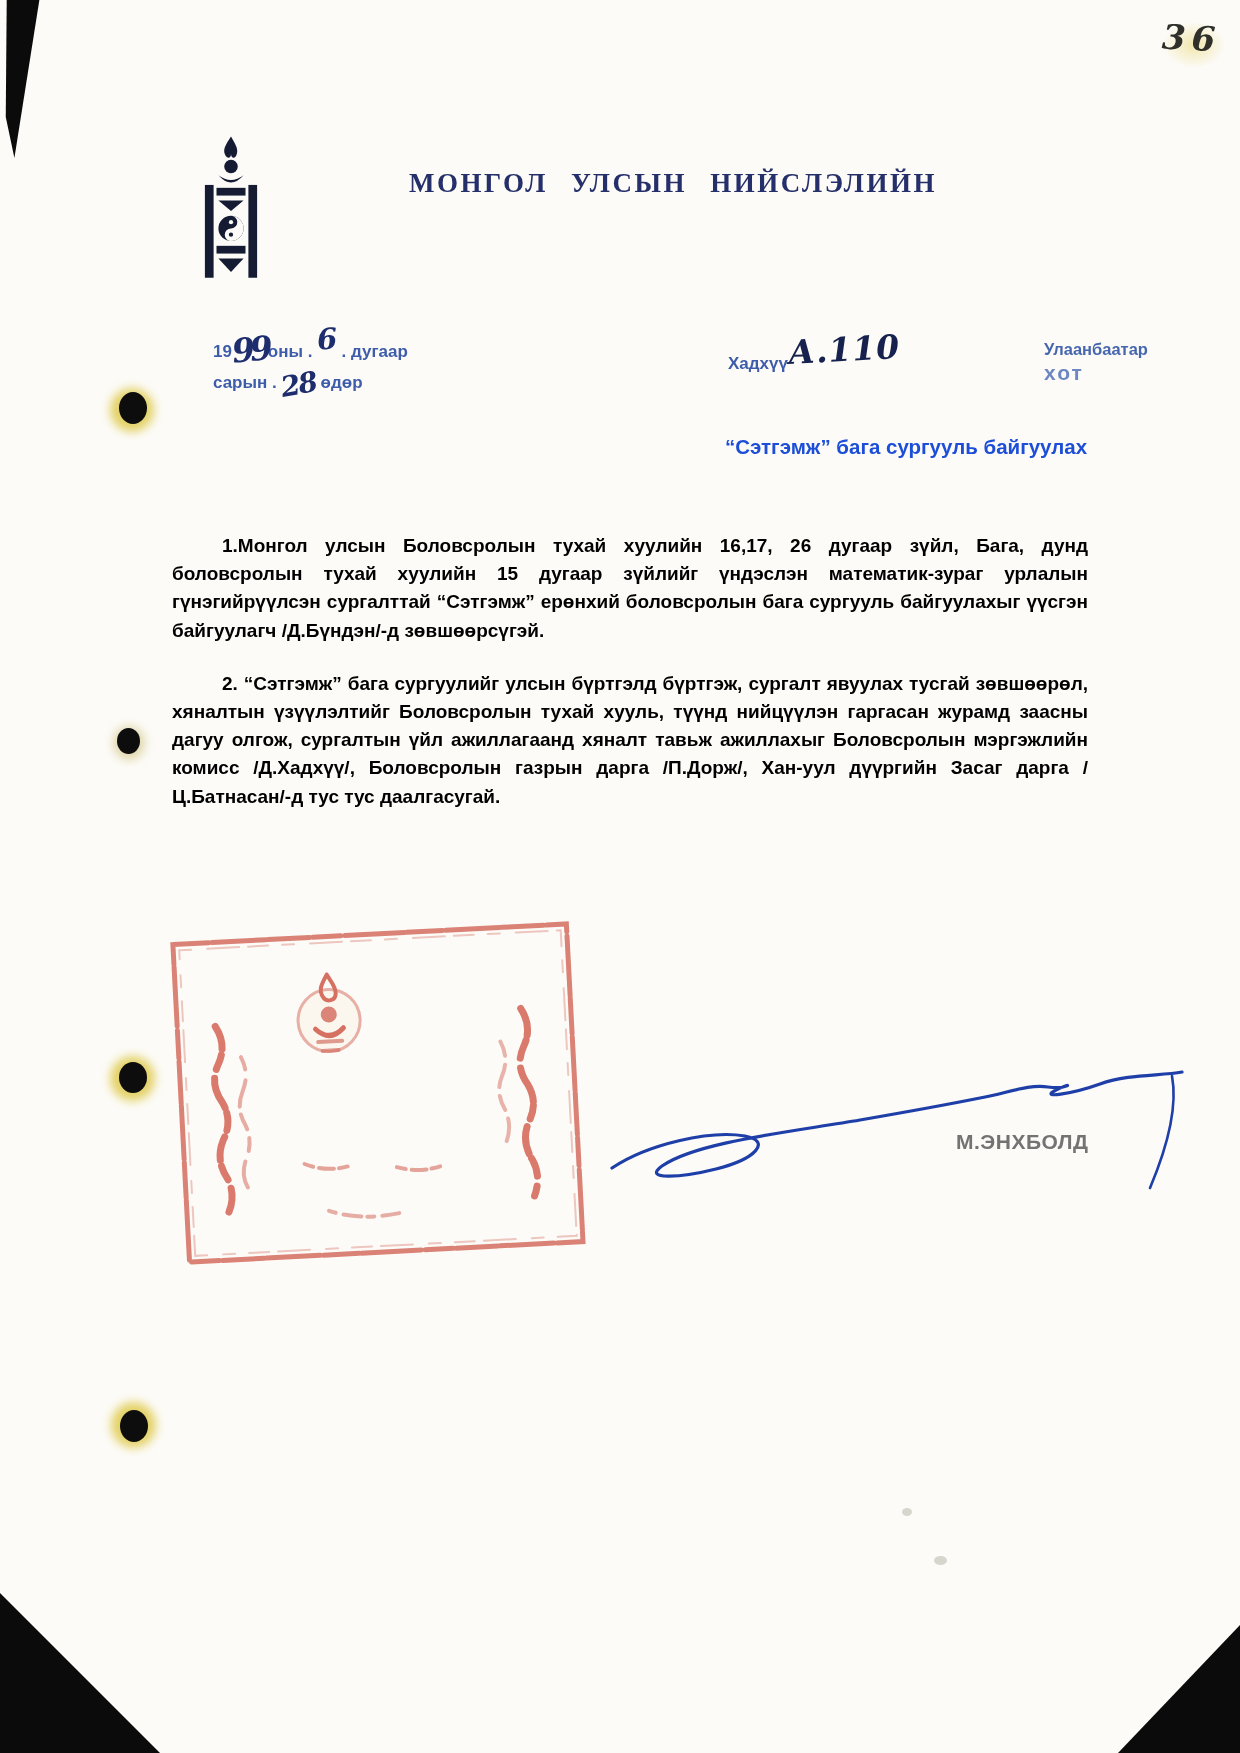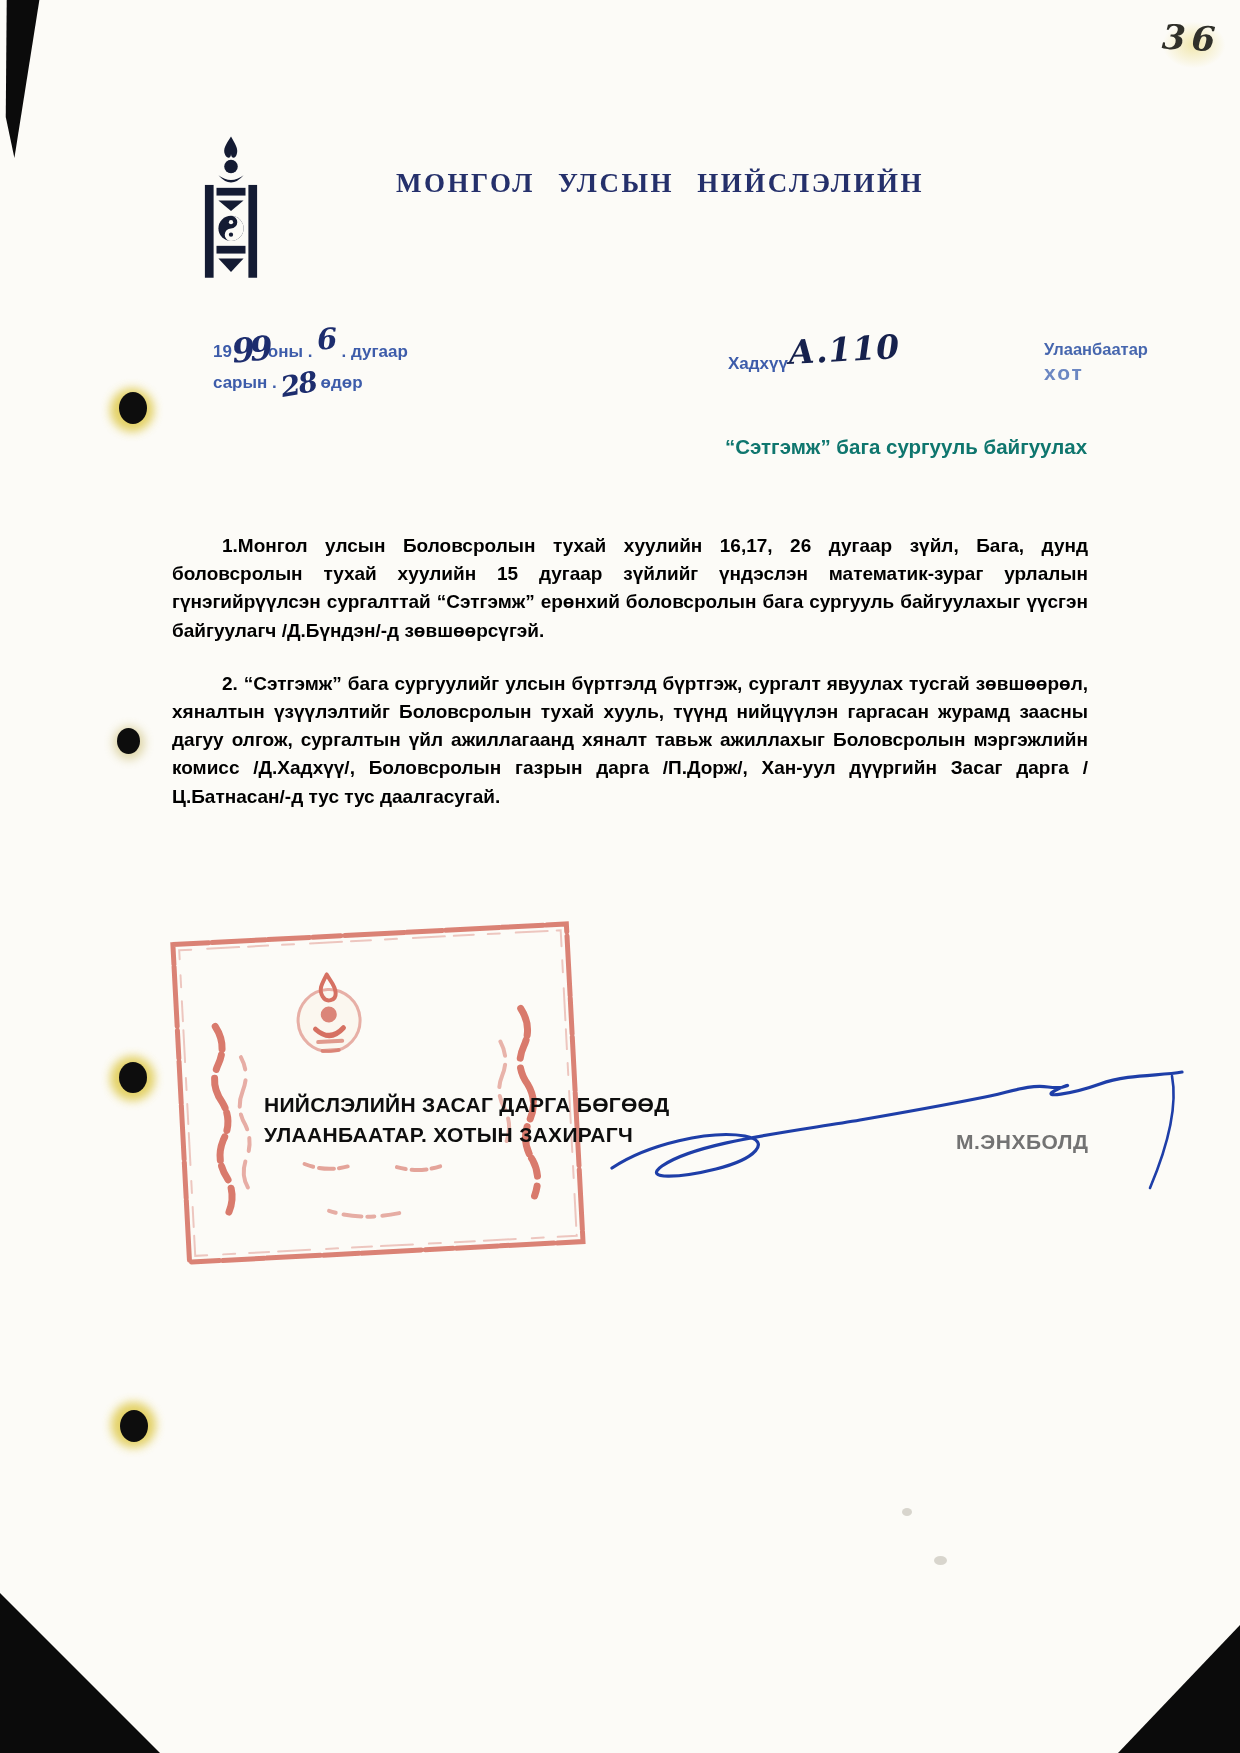--- a/index.html
+++ b/index.html
@@ -19,39 +19,39 @@
   .halo{position:absolute; border-radius:50%; background:#dfca4d; filter:blur(5px); opacity:.85;}
   .hole{position:absolute; border-radius:50%; background:#0d0d0d;}
   .pageno-halo{position:absolute; left:1152px; top:14px; width:84px; height:62px;
     background:radial-gradient(closest-side,#f1e7ad 0%,rgba(241,231,173,0) 75%);}
   
   .page-number{position:absolute; left:1162px; top:18px;
     font-family:"DejaVu Serif", serif; font-style:italic; font-weight:bold;
     font-size:34px; letter-spacing:6px; color:#30302a; transform:rotate(3deg);}
   
   .emblem{position:absolute; left:202px; top:134px; width:58px; height:156px;}
-  .title{position:absolute; left:355px; top:168px; width:610px; text-align:center;
+  .title{position:absolute; left:368px; top:168px; width:610px; text-align:center;
     font-family:"Liberation Serif", serif; font-weight:bold; color:#25306b;}
   .title-l1{font-size:27px; letter-spacing:2.5px; word-spacing:14px;}
   .title-l2{font-size:27px; letter-spacing:3px; word-spacing:10px; margin-top:22px;}
   
   .label{color:#3d5caa; font-weight:bold; font-size:17px;}
   .hw{font-family:"DejaVu Serif", serif; font-style:italic; font-weight:bold; color:#1d2d6e;}
   .date-block{position:absolute; left:213px; top:334px; width:300px; line-height:24px;}
   .hw-year{font-size:33px; letter-spacing:-5px; position:relative; top:4px; display:inline-block; transform:rotate(-6deg);}
   .hw-month{font-size:29px; position:relative; top:-8px; display:inline-block; transform:rotate(-4deg);}
   .hw-day{font-size:28px; position:relative; top:6px; display:inline-block; transform:rotate(-10deg); letter-spacing:-2px;}
   .number-block{position:absolute; left:728px; top:338px;}
   .hw-number{font-size:33px; position:relative; top:-8px; letter-spacing:1px; display:inline-block; transform:rotate(-3deg); color:#16214d;}
   .city-block{position:absolute; left:1044px; top:340px; width:120px; text-align:left;}
   .city-l1{color:#4666ae; font-weight:bold; font-size:16.5px;}
   .city-l2{color:#6c87c2; font-weight:bold; font-size:21px; letter-spacing:2px; margin-top:2px;}
   
   .subject{position:absolute; left:700px; top:432px; width:412px; text-align:center;
-    color:#0f766e; font-weight:bold; font-size:20.5px; line-height:29px;}
+    color:#1d4ed8; font-weight:bold; font-size:20.5px; line-height:29px;}
   
   .body-text{position:absolute; left:172px; top:532px; width:916px;
     color:#000000; font-weight:bold; font-size:19px; line-height:28.2px;
     text-align:justify;}
   .body-text p{margin:0 0 25px 0; text-indent:50px;}
   
   .stamp{position:absolute; left:173px; top:922px; width:412px; height:344px;
     transform:rotate(-3deg); opacity:.92;}
   
   .sig-block{position:absolute; left:264px; top:1090px; z-index:3;
@@ -158,24 +158,20 @@
       <g opacity="0.75">
         <path d="M352,94 q11,19 1,38 q-10,19 2,38 q10,19 -1,38 q-9,19 2,38 q8,17 0,36" stroke-width="7" stroke-dasharray="28 5 19 10 36 4 14 8"></path>
         <path d="M330,126 q8,17 0,34 q-8,17 1,34 q7,17 -1,34" stroke-width="4" opacity="0.55" stroke-dasharray="15 9 23 9"></path>
       </g>
 
       <path d="M128,238 q22,10 46,4 M220,246 q24,8 48,0" stroke-width="4" opacity="0.5" stroke-dasharray="9 6 15 5"></path>
       <path d="M150,286 q30,12 70,6" stroke-width="4" opacity="0.45" stroke-dasharray="7 8 18 6"></path>
     </g>
   </svg>
 
-  <div class="sig-block">
-    <div>НИЙСЛЭЛИЙН ЗАСАГ ДАРГА БӨГӨӨД</div>
-    <div>УЛААНБААТАР.  ХОТЫН  ЗАХИРАГЧ</div>
-  </div>
   <div class="sig-name">М.ЭНХБОЛД</div>
 
   <svg class="signature-ink" viewBox="0 0 660 140">
     <g fill="none" stroke="#1e3ea8" stroke-linecap="round">
       <path stroke-width="3.2" d="M52,110 C88,86 150,72 185,78 C212,83 196,101 156,111
            C120,120 82,122 102,108 C136,84 230,74 300,62
            C352,53 390,46 420,40 C448,35 468,26 488,29
            C508,32 516,22 496,32 C478,41 512,36 540,26
            C568,16 600,18 622,14"></path>
       <path stroke-width="2.6" d="M612,18 C618,50 606,92 590,130"></path>

